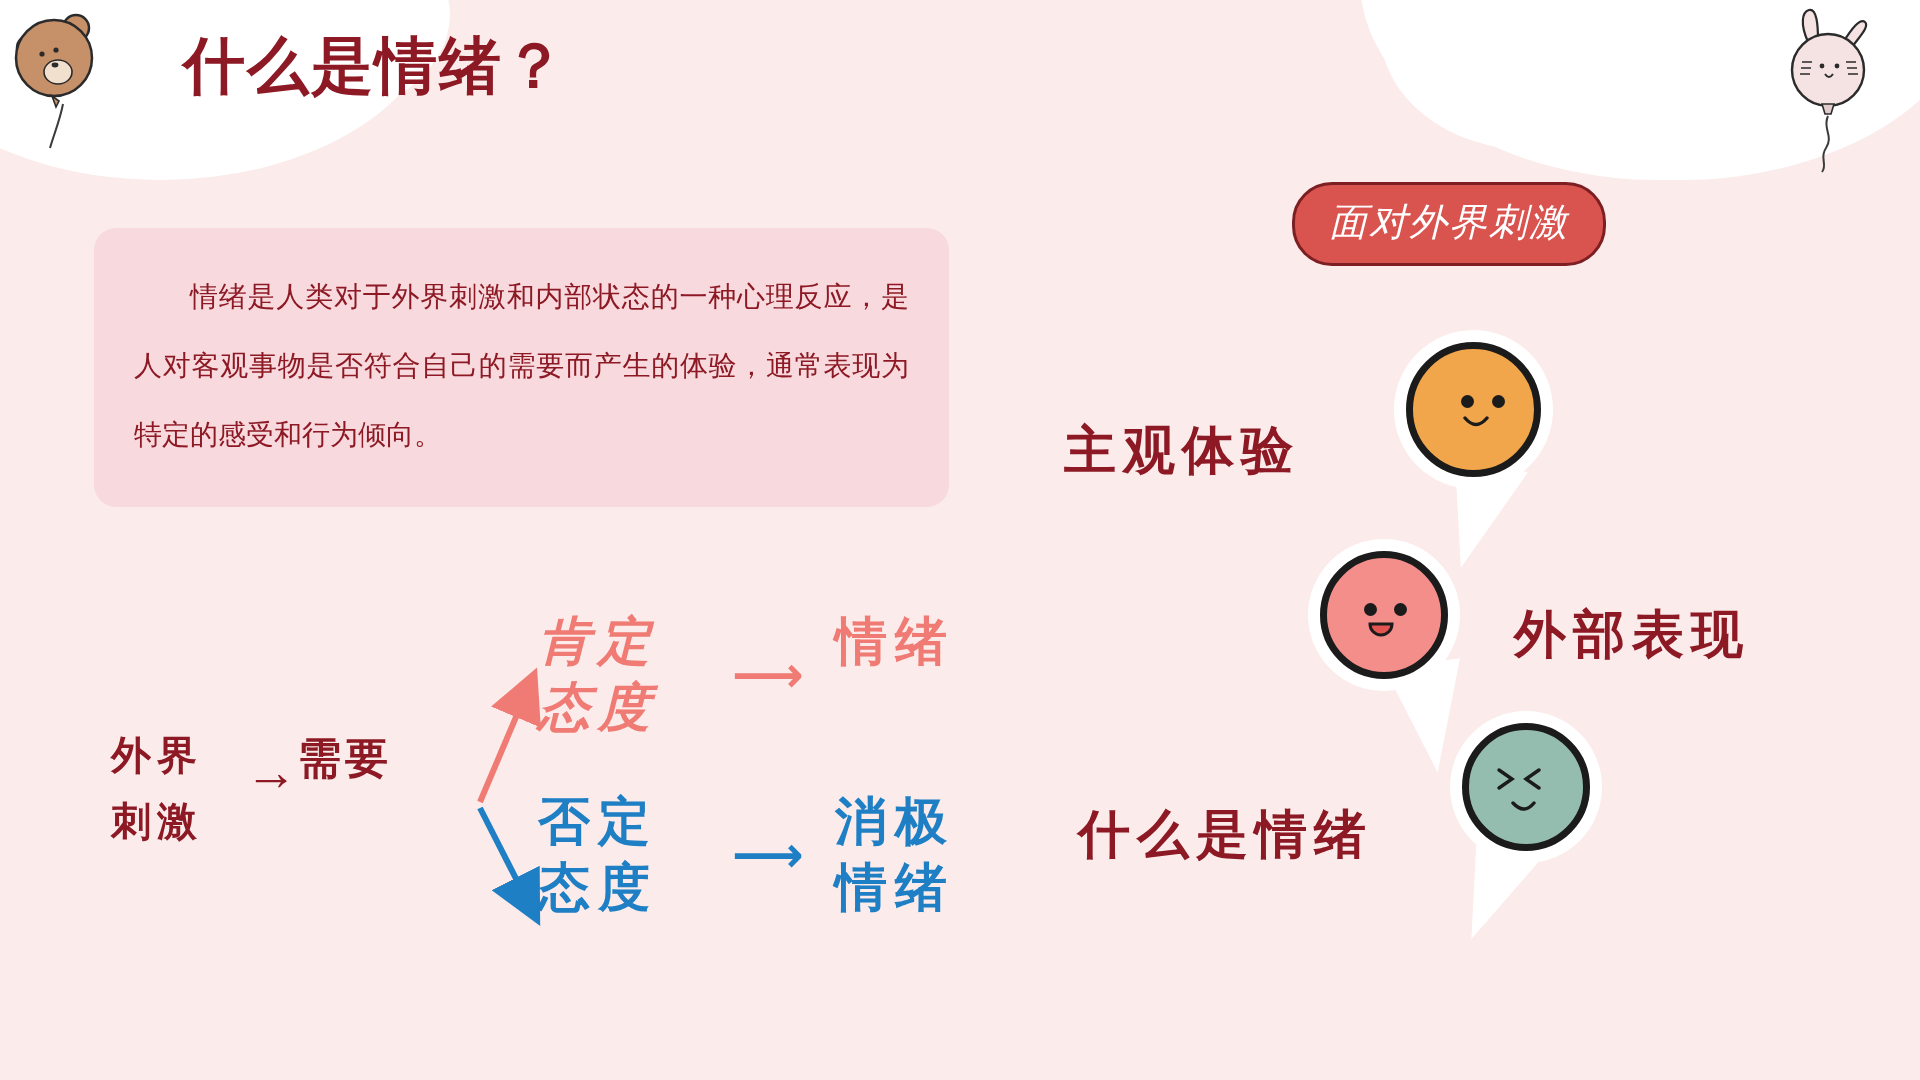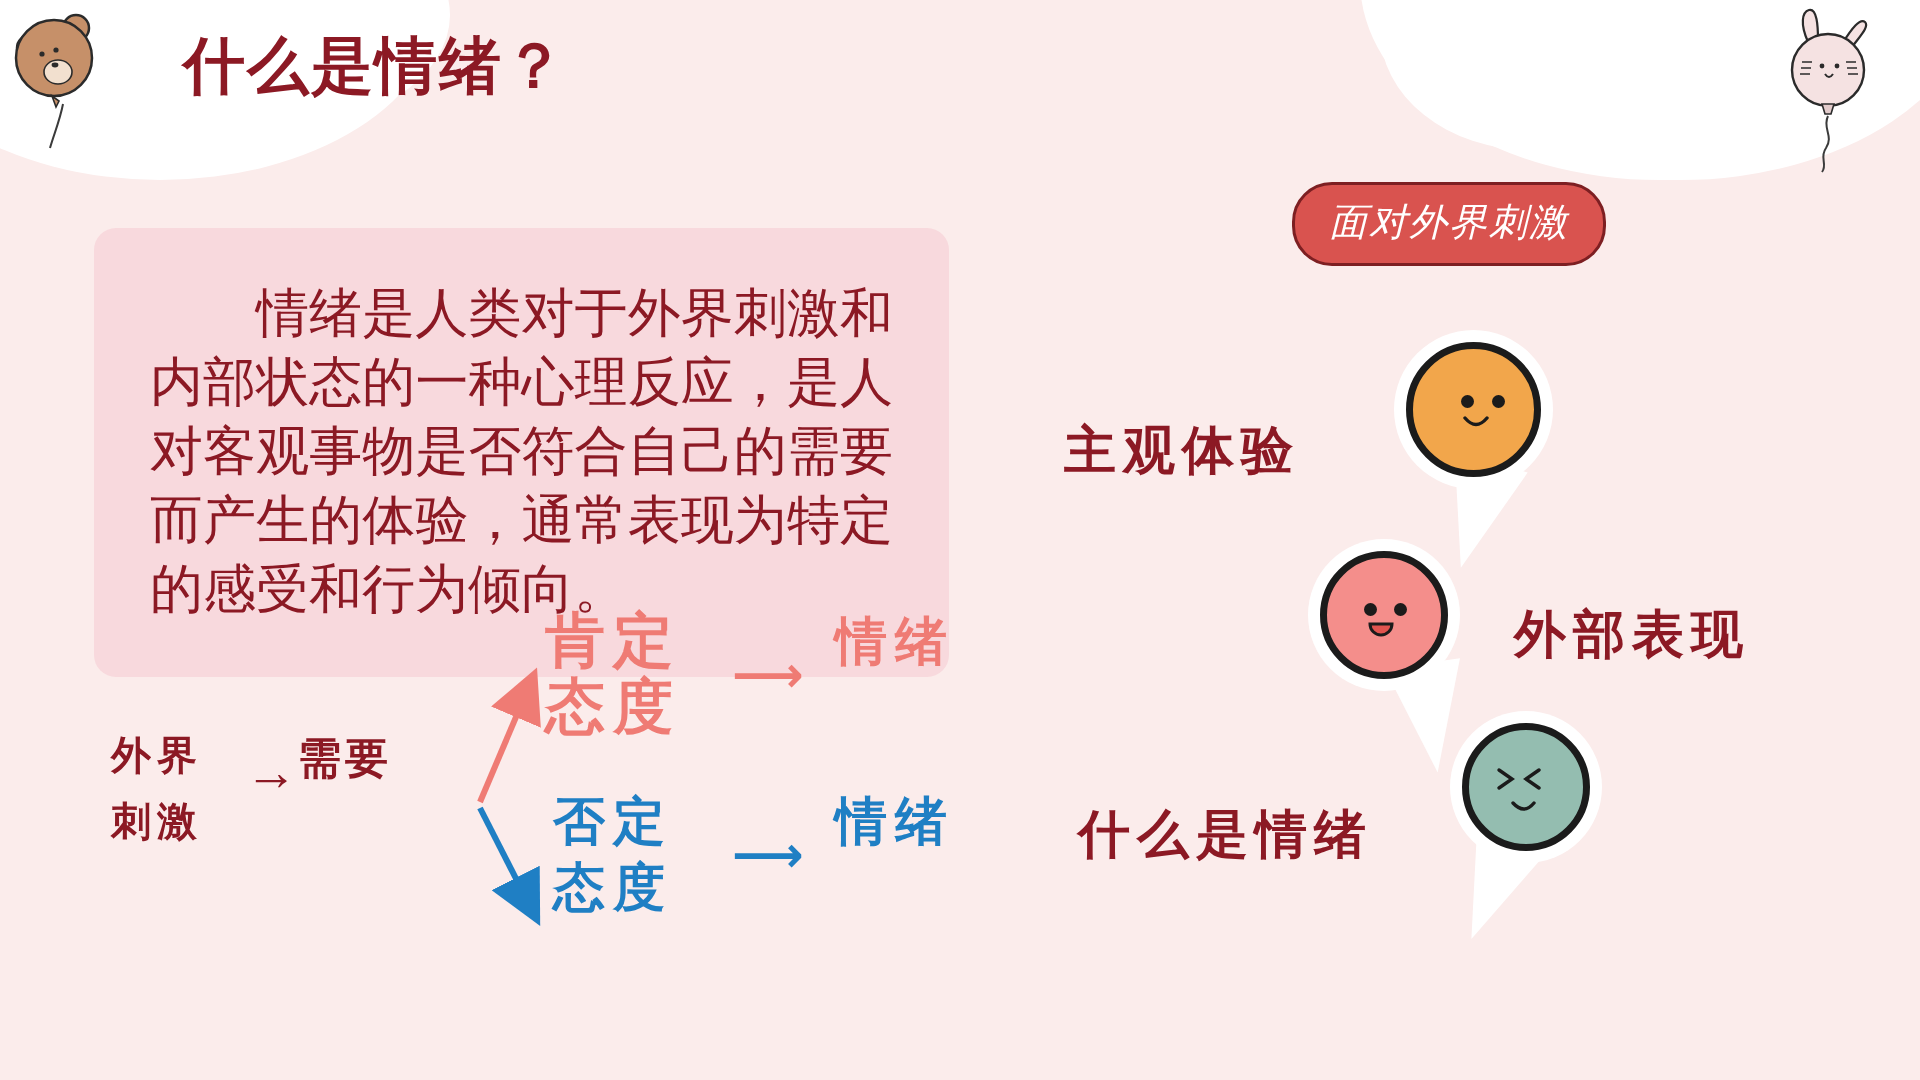--- a/index.html
+++ b/index.html
@@ -29,45 +29,45 @@
     white-space:nowrap;
   }
 
   
   #definition-card{
     position:absolute;left:94px;top:228px;width:855px;
     background:#f8d9dd;border-radius:22px;
     padding:34px 40px 38px 40px;box-sizing:border-box;
   }
   #definition-text{
-    color:#8c1924;font-size:53px;line-height:69px;
-    text-align:justify;text-indent:2em;margin:16px;font-weight:500;
+    color:#8c1924;font-size:28px;line-height:69px;
+    text-align:justify;text-indent:2em;margin:0;font-weight:500;
   }
 
   
   #flow-diagram{position:absolute;left:60px;top:630px;width:900px;height:420px;}
   .flow-label{position:absolute;font-weight:700;white-space:nowrap;}
   #flow-source{
     left:22px;top:92px;font-size:40px;color:#8c1924;
     line-height:66px;text-align:center;letter-spacing:6px;width:150px;
   }
   #flow-arrow-1{left:185px;top:116px;font-size:52px;color:#8c1924;line-height:1;}
   #flow-need{left:238px;top:100px;font-size:43px;color:#8c1924;letter-spacing:4px;}
   #flow-pos-attitude{
-    left:478px;top:-22px;font-size:60px;color:#ef7b74;
-    line-height:66px;text-align:center;letter-spacing:8px;width:150px;
+    left:478px;top:-22px;font-size:52px;color:#ef7b74;
+    line-height:66px;letter-spacing:8px;width:150px;font-style:italic;
   }
   #flow-pos-arrow{left:672px;top:20px;font-size:50px;color:#ef7b74;line-height:1;}
   #flow-pos-result{
     left:760px;top:-22px;font-size:52px;color:#ef7b74;
     line-height:66px;text-align:center;letter-spacing:8px;width:150px;
   }
   #flow-neg-attitude{
     left:478px;top:158px;font-size:52px;color:#1f7fc4;
-    line-height:66px;text-align:center;letter-spacing:8px;width:150px;
+    line-height:66px;text-align:left;letter-spacing:8px;width:150px;
   }
   #flow-neg-arrow{left:672px;top:200px;font-size:50px;color:#1f7fc4;line-height:1;}
   #flow-neg-result{
     left:760px;top:158px;font-size:52px;color:#1f7fc4;
     line-height:66px;text-align:center;letter-spacing:8px;width:150px;
   }
   #flow-branch-svg{position:absolute;left:0;top:0;}
 
   
   #stimulus-pill{
@@ -179,20 +179,21 @@
   <div class="flow-label" id="flow-pos-result">
     <div>情绪</div>
   </div>
 
   <div class="flow-label" id="flow-neg-attitude">
     <div>否定</div>
     <div>态度</div>
   </div>
   <div class="flow-label" id="flow-neg-arrow">⟶</div>
   <div class="flow-label" id="flow-neg-result">
+    <div>消极</div>
     <div>情绪</div>
   </div>
 </div>
 
 <div id="stimulus-pill">面对外界刺激</div>
 
 <div class="bubble-wrap" id="bubble-subjective">
   <div class="bubble-tail" style="left:32px;top:118px;transform:rotate(16deg);"></div>
   <div class="bubble-halo" style="left:-12px;top:-12px;width:159px;height:159px;"></div>
   <div class="bubble" style="width:135px;height:135px;background:#f2a64b;z-index:2;">

